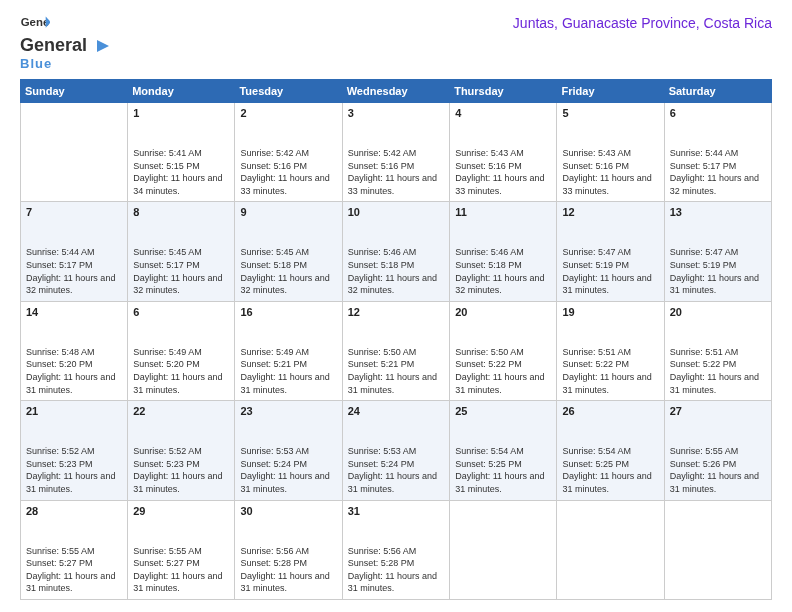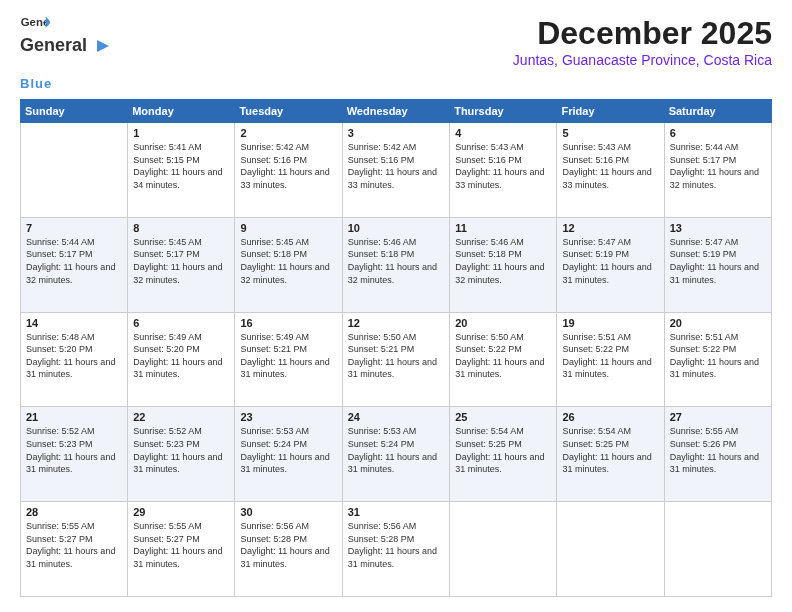--- a/index.html
+++ b/index.html
@@ -81,20 +81,21 @@
       font-weight: bold;
       font-size: 11px;
       color: #222;
       display: block;
       margin-bottom: 2px;
     }
     .day-info {
       font-size: 9px;
       color: #333;
       line-height: 1.4;
+      margin-top: 28px;
     }
     .empty-cell {
       background-color: #fff !important;
     }
   </style>
 </head>
 <body>
 
 <div class="page">
   <div class="header">
@@ -104,24 +105,23 @@
           <text x="0" y="16" font-size="16" font-weight="bold" fill="#333">General</text>
           <polygon points="35,2 42,10 35,18" fill="#4a90d9"></polygon>
         </svg>
       </div>
       <div style="display:flex; align-items:center; gap:4px;">
         <span style="font-size:18px; font-weight:bold; color:#333;">General</span>
         <svg width="20" height="16" viewBox="0 0 20 16">
           <polygon points="6,2 18,8 6,14" fill="#4a90d9"></polygon>
         </svg>
       </div>
-      <span style="font-size:13px; color:#4a90d9; font-weight:bold; letter-spacing:1px;margin-top:20px;">Blue</span>
+      <span style="font-size:13px; color:#4a90d9; font-weight:bold; letter-spacing:1px;">Blue</span>
     </div>
     <div class="title-block">
-      <div class="month-title">December 2025</div>
       <div class="location-title">Juntas, Guanacaste Province, Costa Rica</div>
     </div>
   </div>
 
   <table class="calendar">
     <thead>
       <tr>
         <th>Sunday</th>
         <th>Monday</th>
         <th>Tuesday</th>

